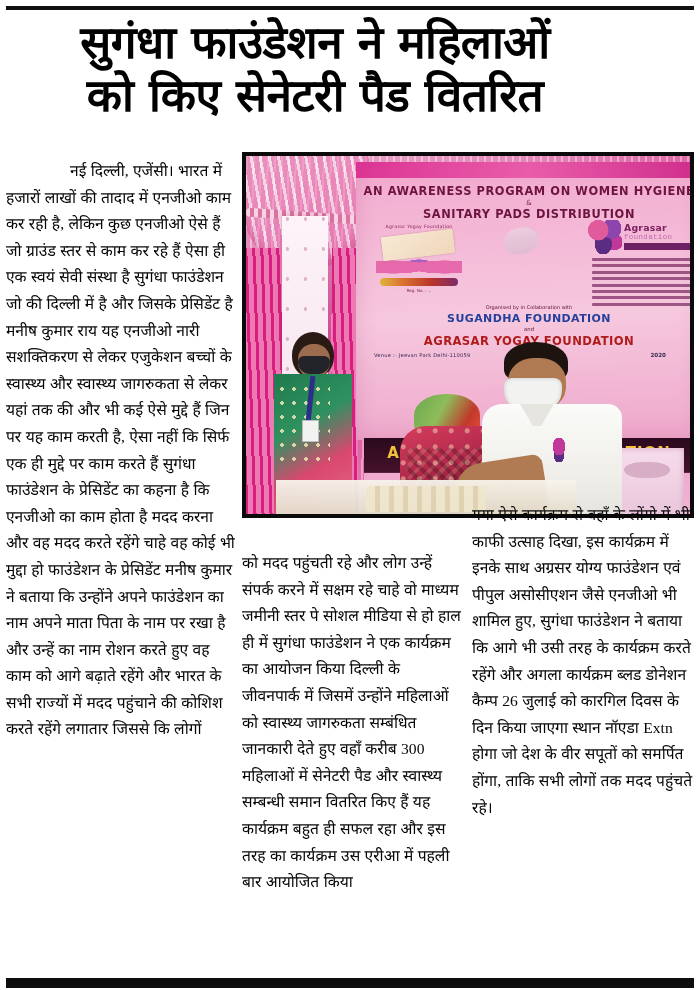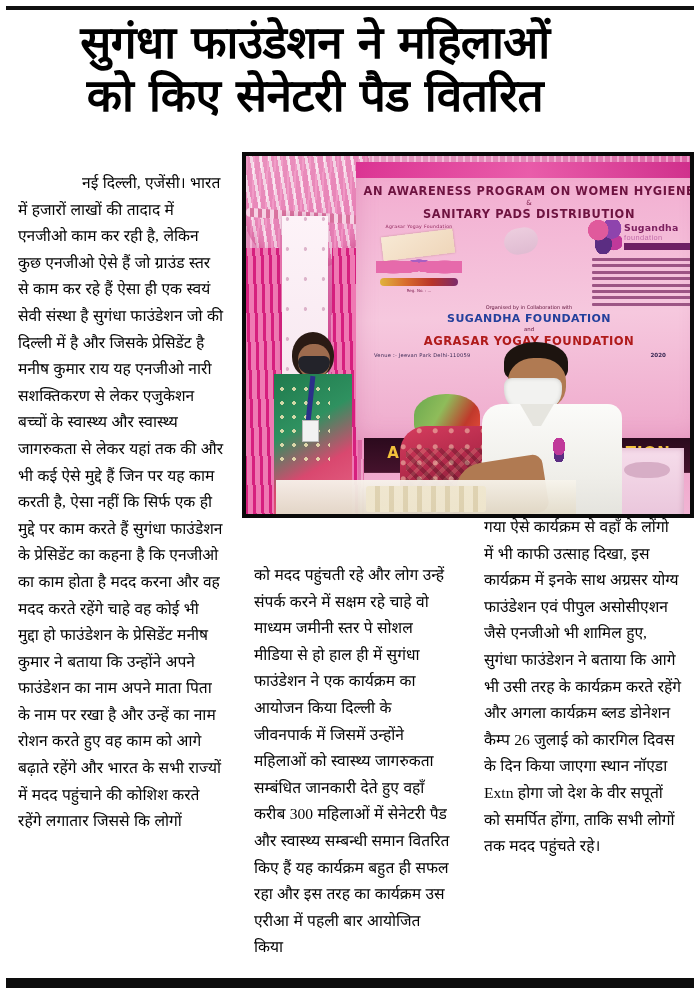--- a/index.html
+++ b/index.html
@@ -196,21 +196,21 @@
       radial-gradient(ellipse at 45% 70%, #5b2d82 0 32%, transparent 33%),
       radial-gradient(ellipse at 75% 65%, #c0399a 0 26%, transparent 27%);
   }
   .lr-name {
     position:absolute; left:38px; top:4px;
     font-family:"DejaVu Sans",sans-serif; font-weight:700;
     font-size:9.4px; color:#7b1f5e; letter-spacing:.2px;
   }
   .lr-sub {
     position:absolute; left:38px; top:15px;
-    font-family:Liberation Sans, sans-serif;
+    font-family:Liberation Mono, monospace;
     font-size:7.4px; color:#c06aa8; letter-spacing:.4px;
   }
   .lr-tag {
     position:absolute; left:38px; top:25px; width:68px; height:7px;
     background:#6d2064;
   }
   .lr-lines {
     position:absolute; left:6px; top:40px; width:104px; height:58px;
   }
   .lr-lines i {
@@ -341,21 +341,21 @@
   .col {
     position:absolute;
     font-family:"Liberation Serif","DejaVu Serif",serif;
     font-size:15.6px;
     line-height:26.6px;
     text-align:justify;
     text-justify:inter-word;
     color:#050505;
     word-spacing:.5px;
   }
-  .col p { margin:12px; text-align:justify; }
+  .col p { margin:0; text-align:justify; }
   .col p:last-child { text-align:left; }
   .col .lead { text-indent:64px; }
 
   #col1 { left:6px;   top:158px; width:230px; }
   #col2 { left:242px; top:550px; width:220px; }
   #col3 { left:472px; top:502px; width:222px; }
 
   
   .bottom-bar {
     position:absolute; left:6px; bottom:2px; width:688px; height:10px;
@@ -393,21 +393,21 @@
       <div class="logo-left">
         <div class="ll-cap">Agrasar Yogay Foundation</div>
         <div class="ll-cert"></div>
         <div class="ll-wing"></div>
         <div class="ll-bar"></div>
         <div class="ll-sub">Reg. No. : ...</div>
       </div>
 
       <div class="logo-right">
         <div class="lr-bird"></div>
-        <div class="lr-name">Sugandha</div>
+        <div class="lr-name">Agrasar</div>
         <div class="lr-sub">foundation</div>
         <div class="lr-tag"></div>
         <div class="lr-lines">
           <i></i>
             <i></i>
             <i></i>
             <i></i>
             <i></i>
             <i></i>
             <i></i>

